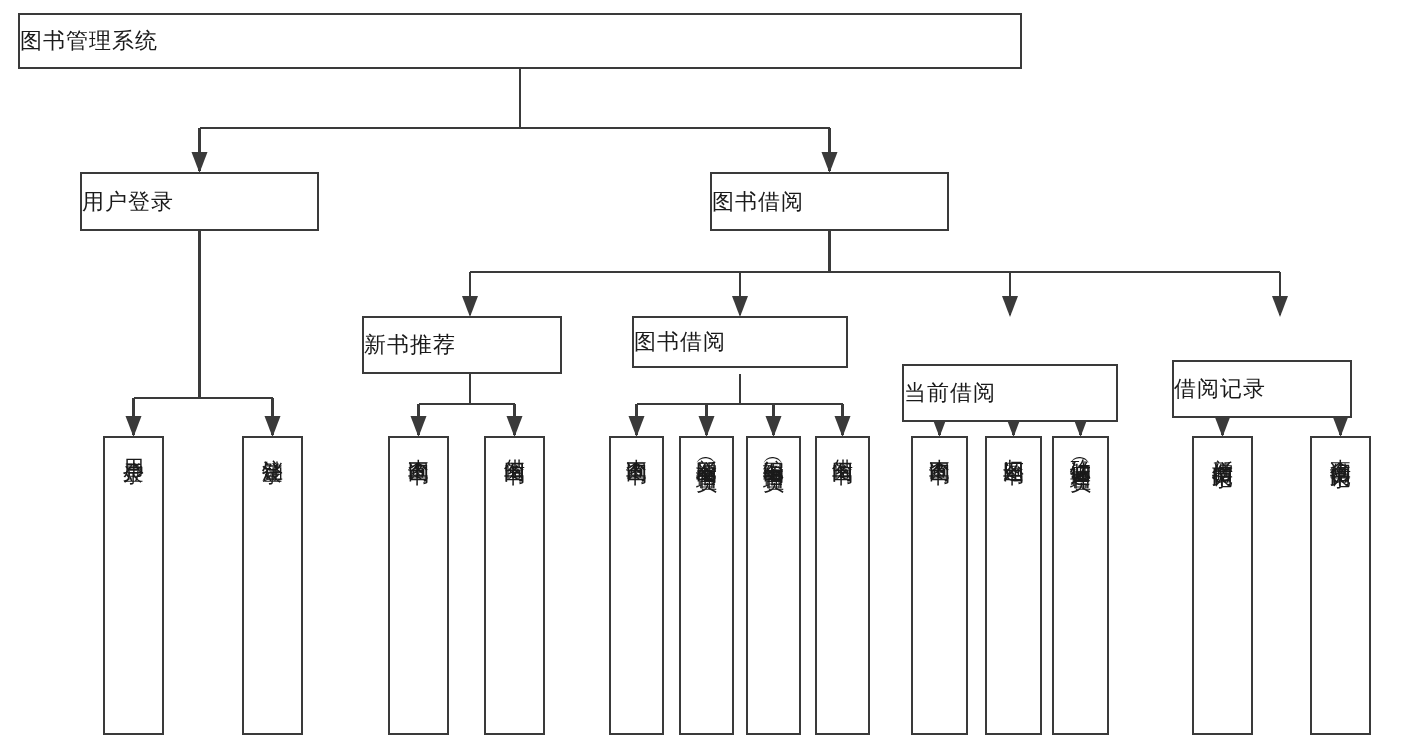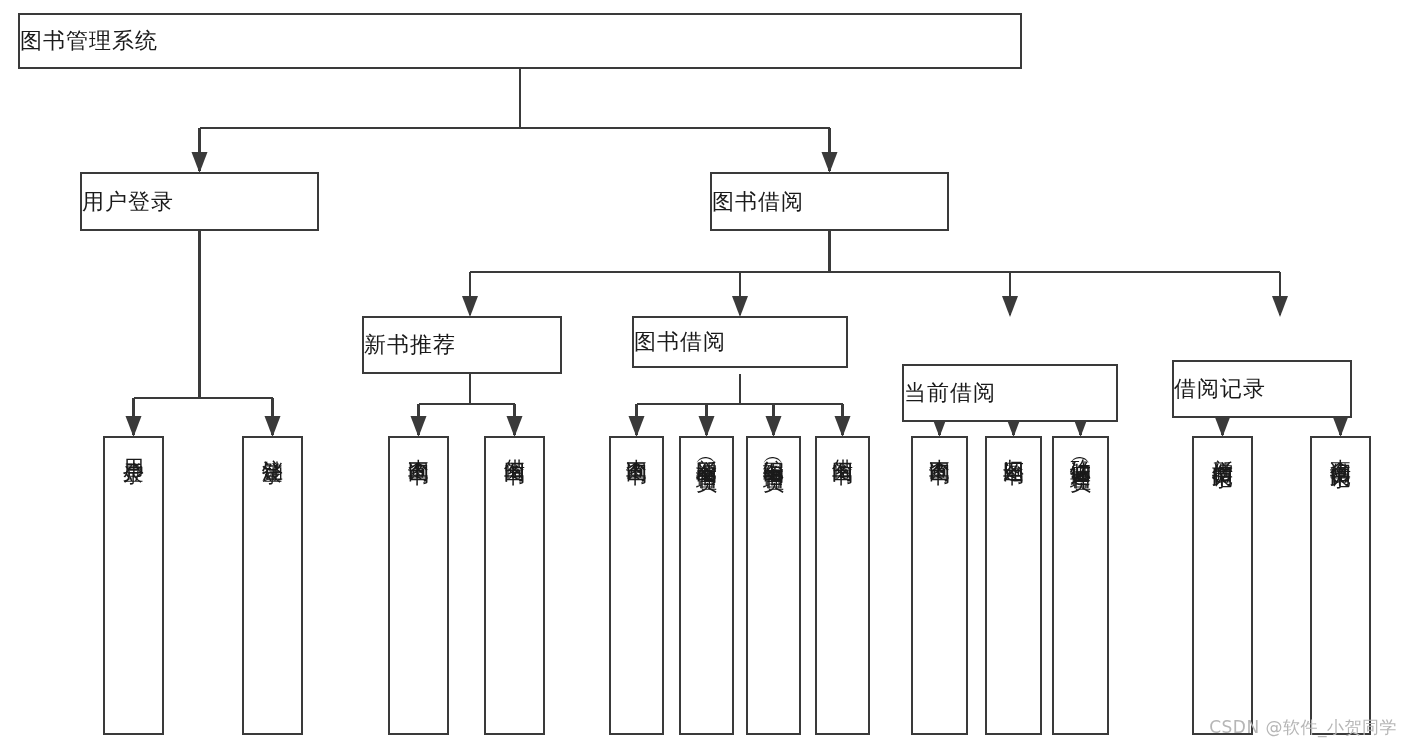--- a/index.html
+++ b/index.html
@@ -178,14 +178,13 @@
         <span class="lbl">确认归还（管理员）</span>
       </div>
       <div class="node vert" style="left: 1192px; top: 436px; width: 61px; height: 299px; border-color: rgb(58, 58, 58); background: rgb(255, 255, 255); color: rgb(26, 26, 26);">
         <span class="lbl">新增借阅记录</span>
       </div>
       <div class="node vert" style="left: 1310px; top: 436px; width: 61px; height: 299px; border-color: rgb(58, 58, 58); background: rgb(255, 255, 255); color: rgb(26, 26, 26);">
         <span class="lbl">查询借阅记录</span>
       </div>
     </div>
 
-  <div id="watermark">CSDN @软件_小贺同学</div>
 </div>
 
 </body></html>

